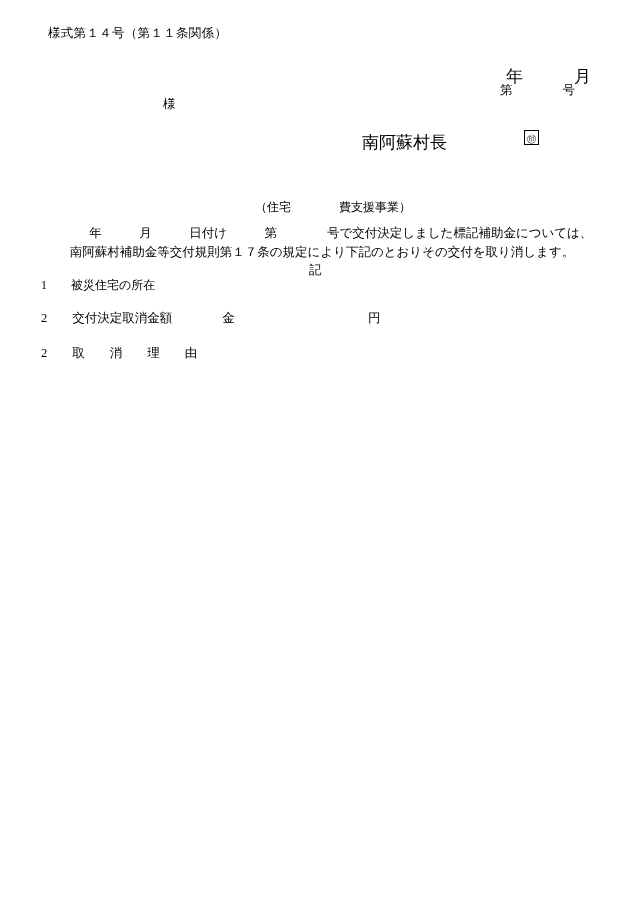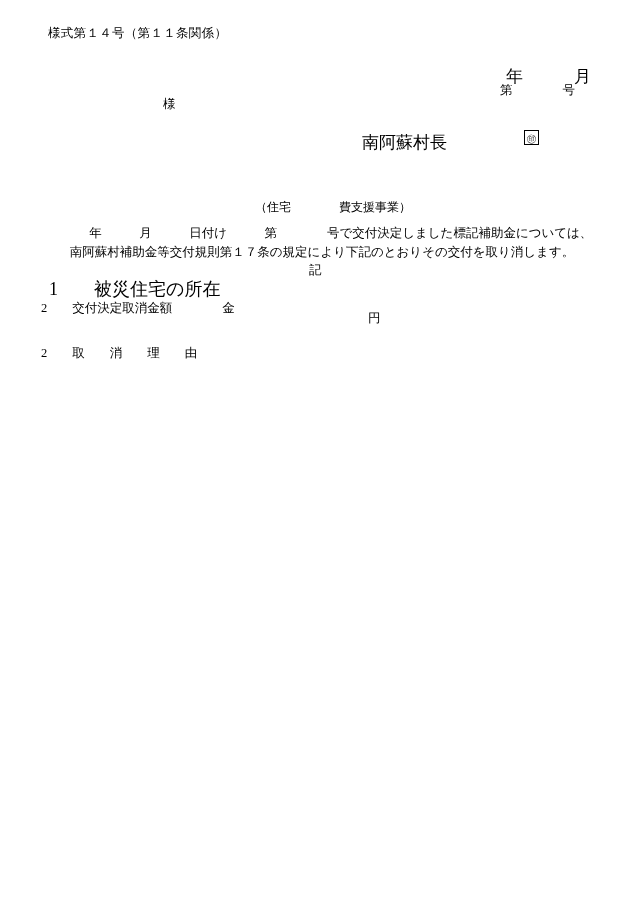--- a/index.html
+++ b/index.html
@@ -83,26 +83,25 @@
     text-align: center;
   }
   .ki {
     left: 309px;
     top: 262px;
     font-size: 12.5px;
   }
   .item1 {
     left: 41px;
     top: 277px;
-    font-size: 18px;
-    margin-left: 8px;
+    font-size: 12px;
   }
   .item2 {
     left: 41px;
-    top: 300px;
+    top: 310px;
     font-size: 12.5px;
   }
   .item2-yen {
     left: 368px;
     top: 310px;
     font-size: 12.5px;
   }
   .item3 {
     left: 41px;
     top: 345px;

